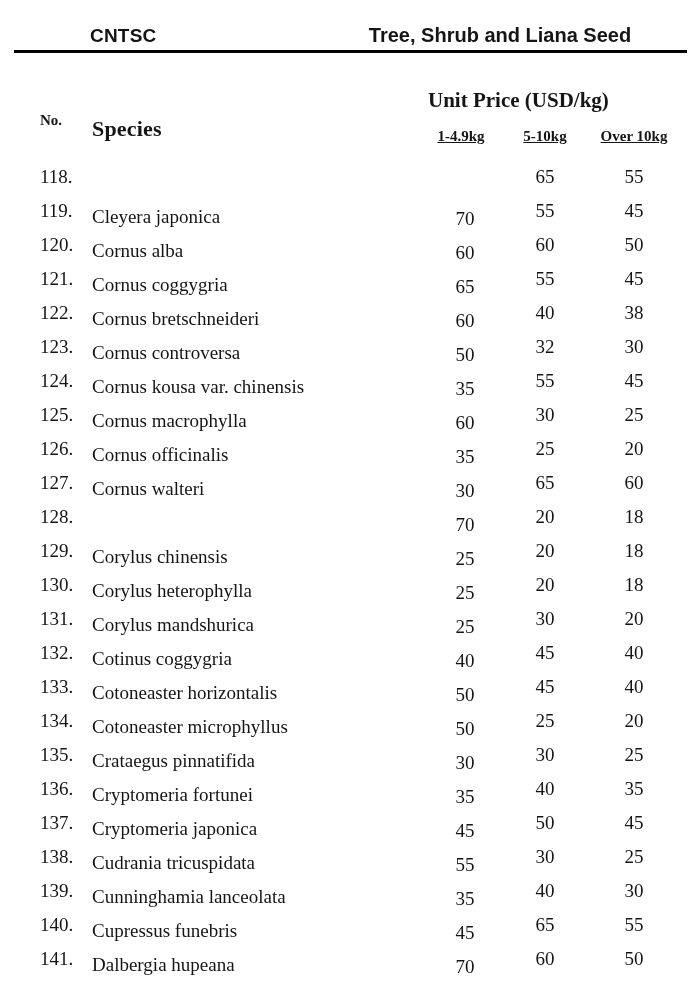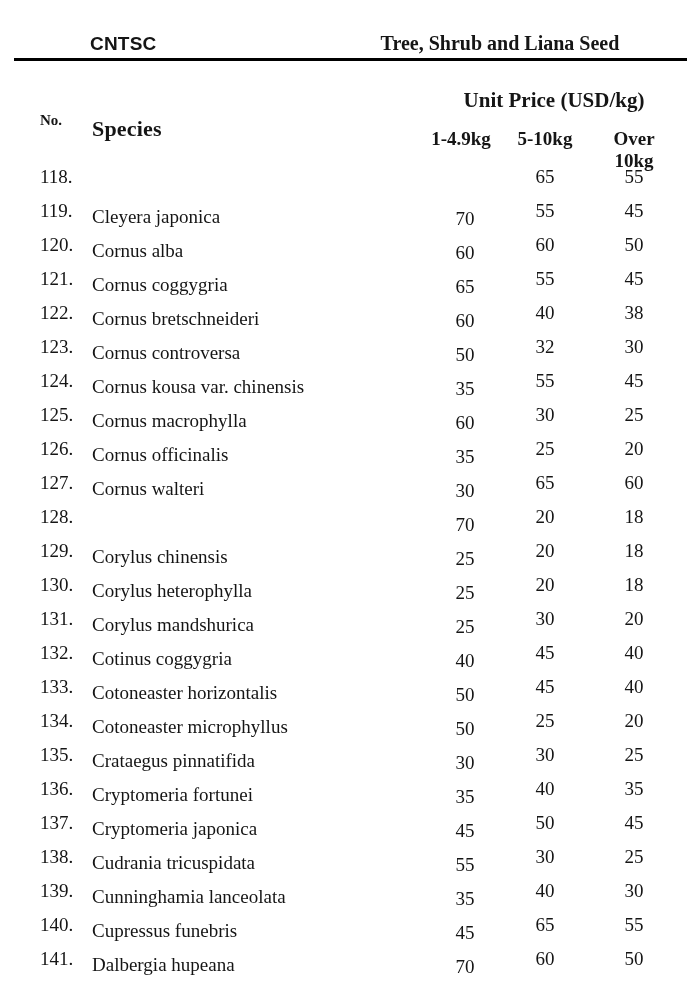--- a/index.html
+++ b/index.html
@@ -9,34 +9,34 @@
   .page {
     position: relative;
     width: 700px;
     height: 989px;
     background: #ffffff;
     color: #151515;
     overflow: hidden;
   }
 
   
-  .doc-header { position: absolute; top: 16px; left: 0; right: 0; height: 46px; padding-left: 12px; }
+  .doc-header { position: absolute; top: 8px; left: 0; right: 0; height: 46px; padding-left: 12px; }
   .hdr-left {
     position: absolute;
     left: 90px; top: 17px;
     font-family: "Liberation Sans", sans-serif;
     font-weight: bold;
     font-size: 19px;
     letter-spacing: 0.2px;
   }
   .hdr-title {
     position: absolute;
     left: 300px; width: 400px; top: 16px;
     text-align: center;
-    font-family: Liberation Serif, serif;
+    font-family: Liberation Sans, sans-serif;
     font-weight: bold;
     font-size: 20px;
   }
   .hdr-rule {
     position: absolute;
     top: 42px; left: 14px; right: 13px;
     height: 3px;
     background: #000000;
   }
 
@@ -46,24 +46,24 @@
     position: absolute; left: 40px; top: 112px;
     font-weight: bold; font-size: 15px;
   }
   .th-species {
     position: absolute; left: 92px; top: 116px;
     font-weight: bold; font-size: 22px;
     letter-spacing: 0.2px;
   }
   .th-price-group {
     position: absolute; left: 428px; width: 252px; top: 88px;
-    text-align: center;
+    text-align: left;
     font-weight: bold; font-size: 21px;
   }
-  .th-sub { position: absolute; top: 128px; font-weight: bold; font-size: 19px; text-align: center; }
+  .th-sub { position: absolute; top: 128px; font-weight: bold; font-size: 15px; text-align: center; text-decoration: underline; }
   .th-sub.c1 { left: 425px; width: 72px; }
   .th-sub.c2 { left: 509px; width: 72px; }
   .th-sub.c3 { left: 594px; width: 80px; }
 
   
   .tbody { position: absolute; top: 160px; left: 0; right: 0; }
   .trow { position: relative; height: 34px; font-size: 19px; padding-left: 34px; }
   .cell { position: absolute; top: 0; line-height: 34px; white-space: nowrap; }
   .c-no  { left: 40px; width: 50px; }
   .c-sp  { left: 92px; margin-top: 40px; }

